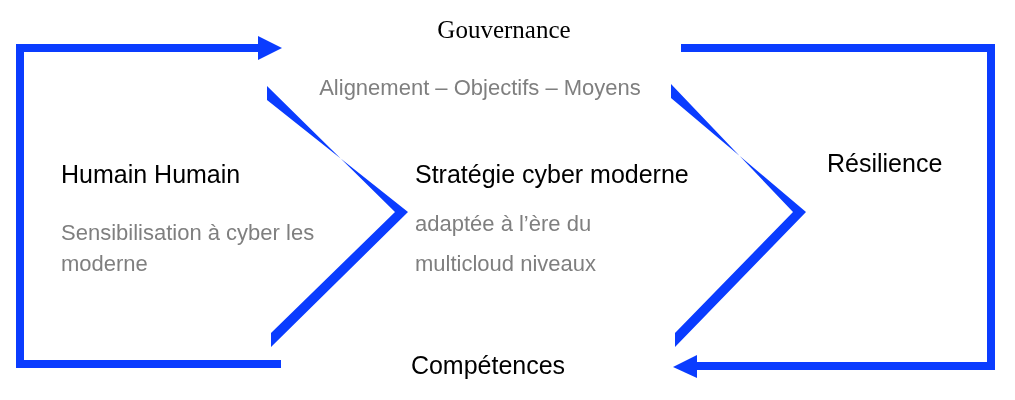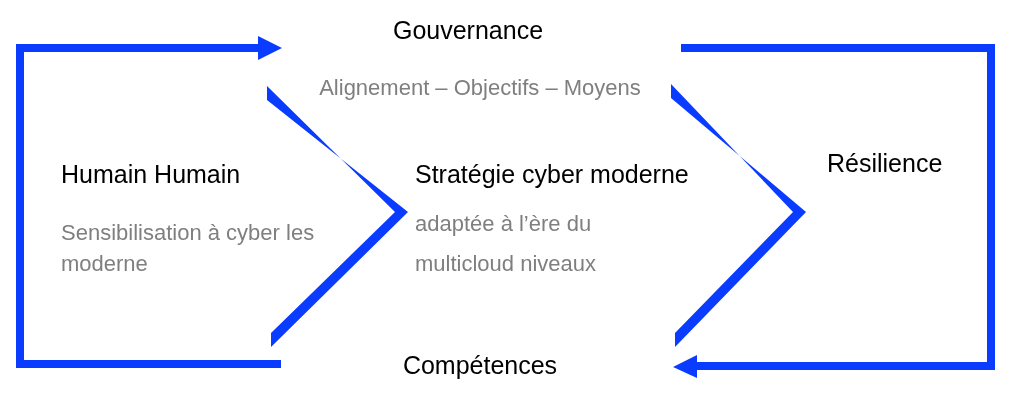--- a/index.html
+++ b/index.html
@@ -50,26 +50,26 @@
   <polygon fill="#0a3cff" points="267,86 395,212 271,333 271,347 408,212 267,100"></polygon>
 
   <polygon fill="#0a3cff" points="671,84 793,212 675,333 675,347 806,212 671,98"></polygon>
 
   <g fill="none" stroke="#0a3cff" stroke-width="8" stroke-linejoin="miter">
     <polyline points="681,48 991,48 991,366 694,366"></polyline>
   </g>
   <polygon fill="#0a3cff" points="697,355 673,367 697,378"></polygon>
 </svg>
 
-<div class="label title center" style="left:368px; top:15px; width:200px;">Gouvernance</div>
+<div class="label title center" style="left:404px; top:15px; width:200px;font-family:Liberation Serif, serif;">Gouvernance</div>
 <div class="label sub center" style="left:280px; top:52px; width:400px;">Alignement – Objectifs – Moyens</div>
 
 <div class="label title" style="left:61px; top:159px;">Humain Humain</div>
 <div class="label sub" style="left:61px; top:197px;">Sensibilisation à cyber les</div>
 <div class="label sub" style="left:61px; top:228px;">moderne</div>
 
 <div class="label title" style="left:415px; top:159px;">Stratégie cyber moderne</div>
 <div class="label sub" style="left:415px; top:188px;">adaptée à l’ère du</div>
 <div class="label sub" style="left:415px; top:228px;">multicloud niveaux</div>
 
 <div class="label title" style="left:827px; top:148px;">Résilience</div>
 
-<div class="label title center" style="left:380px; top:350px; width:200px;">Compétences</div>
+<div class="label title center" style="left:388px; top:350px; width:200px;">Compétences</div>
 
 </body></html>

